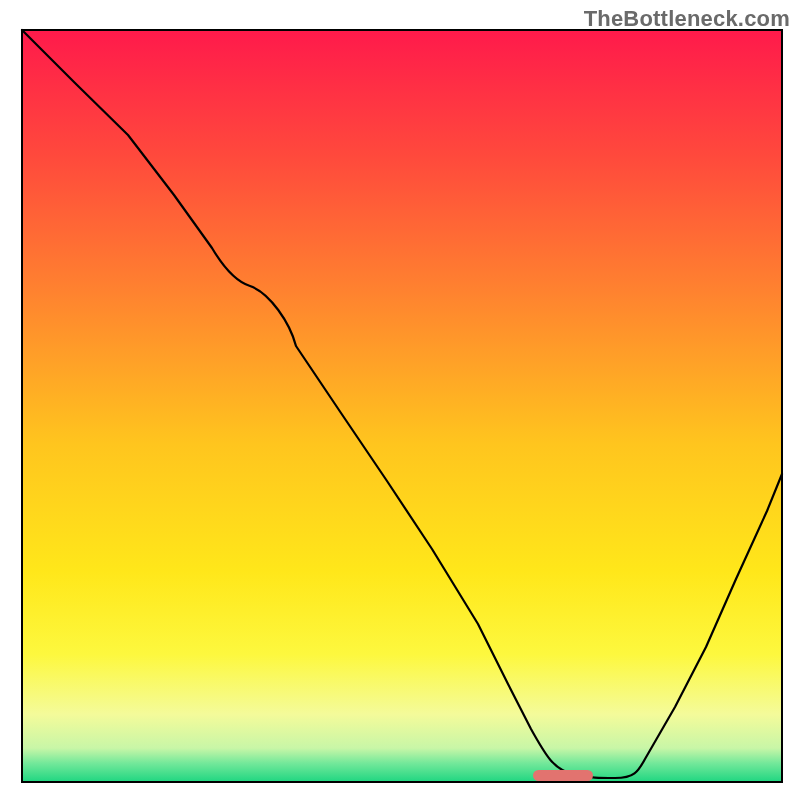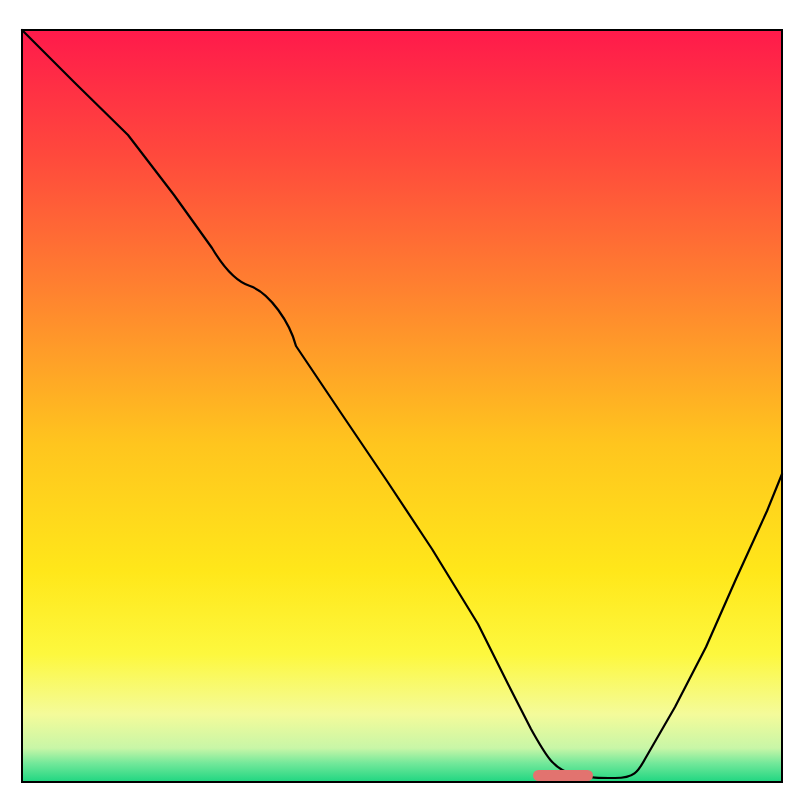--- a/index.html
+++ b/index.html
@@ -78,13 +78,14 @@
             L 675 707
             L 706 647
             L 736 579
             L 767 511
             L 782 474
           "></path>
 
     <rect class="marker" x="533" y="770" width="60" height="11" rx="5.5" ry="5.5"></rect>
   </svg>
 
+  <div class="watermark">TheBottleneck.com</div>
 </div>
 
 </body></html>

